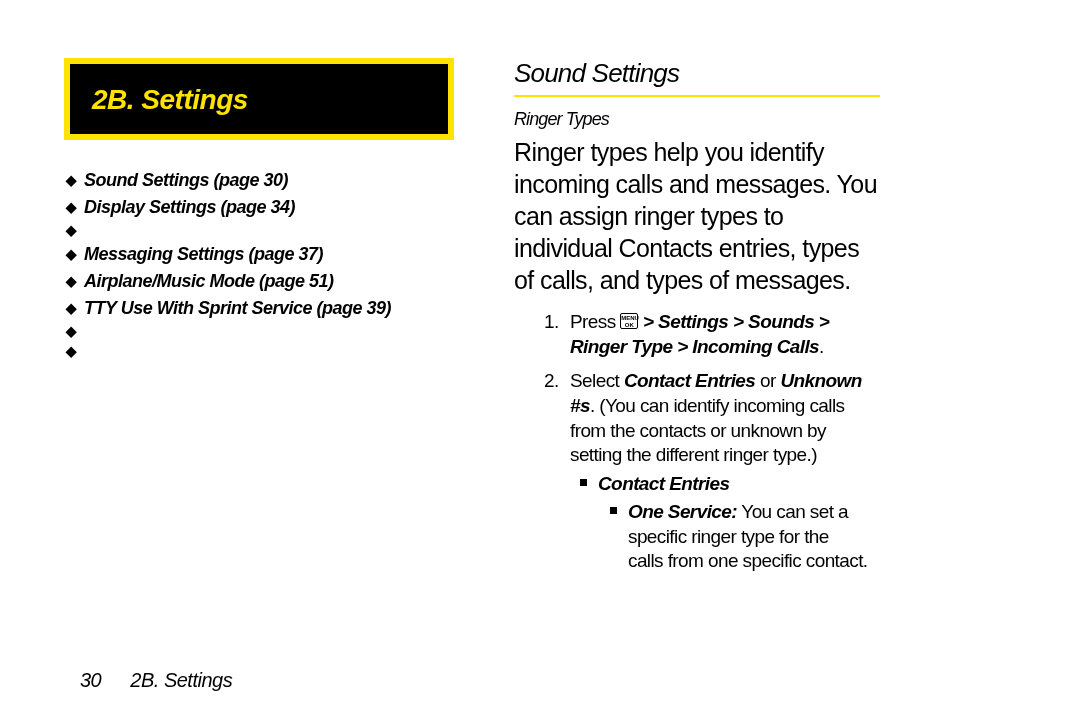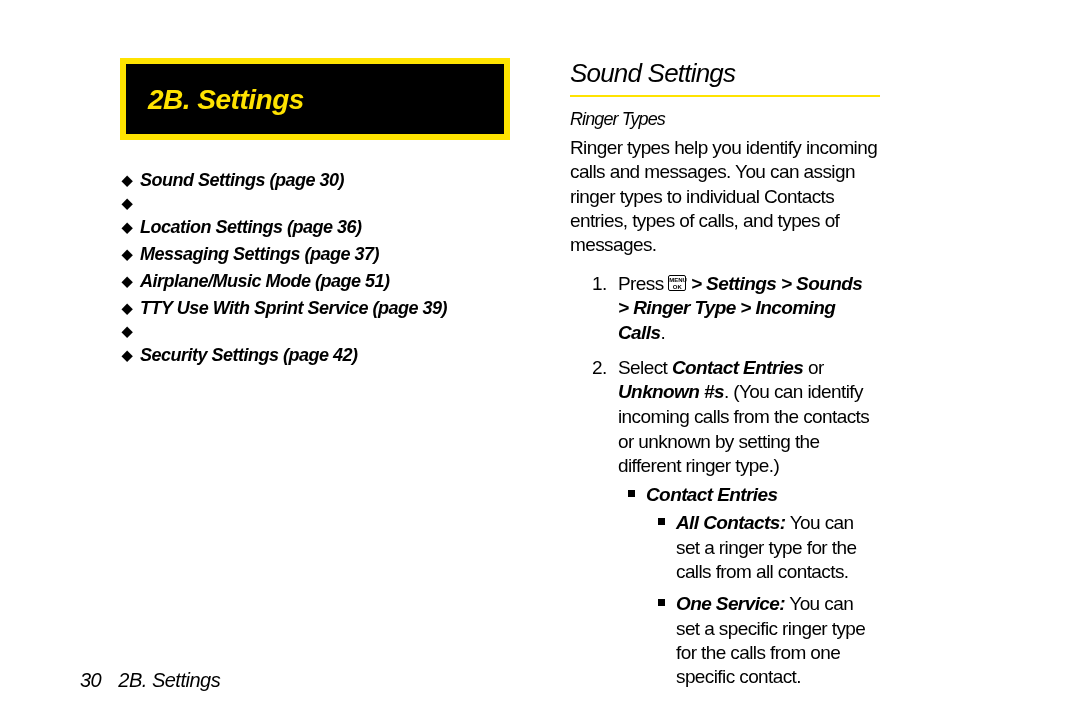--- a/index.html
+++ b/index.html
@@ -14,21 +14,21 @@
     font-family: "Helvetica Neue", Helvetica, Arial, sans-serif;
     font-size: 18px;
     color: var(--black);
     letter-spacing: -0.2px;
   }
   .page {
     position: relative;
     width: 960px;
     height: 720px;
     box-sizing: border-box;
-    padding: 58px 80px 0 120px;
+    padding: 58px 80px 0 64px;
   }
   .columns {
     display: flex;
     gap: 60px;
   }
   .left-col {
     width: 390px;
     flex: 0 0 390px;
   }
   .right-col {
@@ -93,33 +93,33 @@
   h3.subsection {
     margin: 8px 0 6px 0;
     font-size: 18px;
     font-style: italic;
     font-weight: 400;
     letter-spacing: -0.9px;
   }
   p.body {
     margin: 0 0 14px 0;
     line-height: 1.28;
-    font-size: 19px;
+    font-size: 25px;
     letter-spacing: -0.6px;
   }
   h4.sub2 {
     margin: 14px 0 10px 0;
     font-size: 21px;
     font-weight: 400;
     letter-spacing: -0.9px;
   }
 
   
   ol.steps {
-    margin: 4px;
+    margin: 12px;
     padding-left: 44px;
     list-style: none;
     counter-reset: step;
   }
   ol.steps > li {
     counter-increment: step;
     position: relative;
     margin: 0 0 10px 0;
     line-height: 1.3;
     font-size: 19px;
@@ -180,63 +180,62 @@
 
   
   .footer {
     position: absolute;
     left: 80px;
     bottom: 28px;
     font-style: italic;
     font-size: 20px;
     letter-spacing: -0.5px;
   }
-  .footer .pn { margin-right: 12px; }
+  .footer .pn { margin-right: 24px; }
 </style>
 </head>
 <body>
 
 <div class="page">
   <div class="columns">
 
     <div class="left-col">
       <div class="section-badge">
         <div class="title">2B.  Settings</div>
       </div>
 
       <ul class="toc">
         <li>
             <span class="diamond">◆</span>
             <span>Sound Settings (page 30)</span>
           </li>
         <li>
             <span class="diamond">◆</span>
-          </li>
-        <li>
-            <span class="diamond">◆</span>
-            <span>Location Settings (page 36)</span>
+            <span>Display Settings (page 34)</span>
+          </li>
+        <li>
+            <span class="diamond">◆</span>
           </li>
         <li>
             <span class="diamond">◆</span>
             <span>Messaging Settings (page 37)</span>
           </li>
         <li>
             <span class="diamond">◆</span>
             <span>Airplane/Music Mode (page 51)</span>
           </li>
         <li>
             <span class="diamond">◆</span>
             <span>TTY Use With Sprint Service (page 39)</span>
           </li>
         <li>
             <span class="diamond">◆</span>
           </li>
         <li>
             <span class="diamond">◆</span>
-            <span>Security Settings (page 42)</span>
           </li>
       </ul>
     </div>
 
     <div class="right-col">
       <h2 class="section-title">Sound Settings</h2>
       <div class="yellow-rule"></div>
 
       <h3 class="subsection">Ringer Types</h3>
       <p class="body">Ringer types help you identify incoming calls and messages. You can assign ringer types to individual Contacts entries, types of calls, and types of messages.</p>
@@ -246,21 +245,20 @@
         <li>
           <span>Press&nbsp;</span><span class="menukey"></span><span class="bi"> &gt; Settings &gt; Sounds &gt; Ringer Type &gt; Incoming Calls</span><span>.</span>
         </li>
         <li>
           <span>Select </span><span class="bi">Contact Entries</span><span> or </span><span class="bi">Unknown #s</span><span>. (You can identify incoming calls from the contacts or unknown by setting the different ringer type.)</span>
 
           <ul class="sq">
             <li>
               <span class="bi">Contact Entries</span>
               <ul class="sq">
-                <li><span class="bi">All Contacts:</span><span>  You can set a ringer type for the calls  from all contacts.</span></li>
                 <li><span class="bi">One Service:</span><span>  You can set a specific ringer type for the calls from one specific contact.</span></li>
               </ul>
             </li>
           </ul>
         </li>
       </ol>
     </div>
   </div>
 
   <div class="footer">

